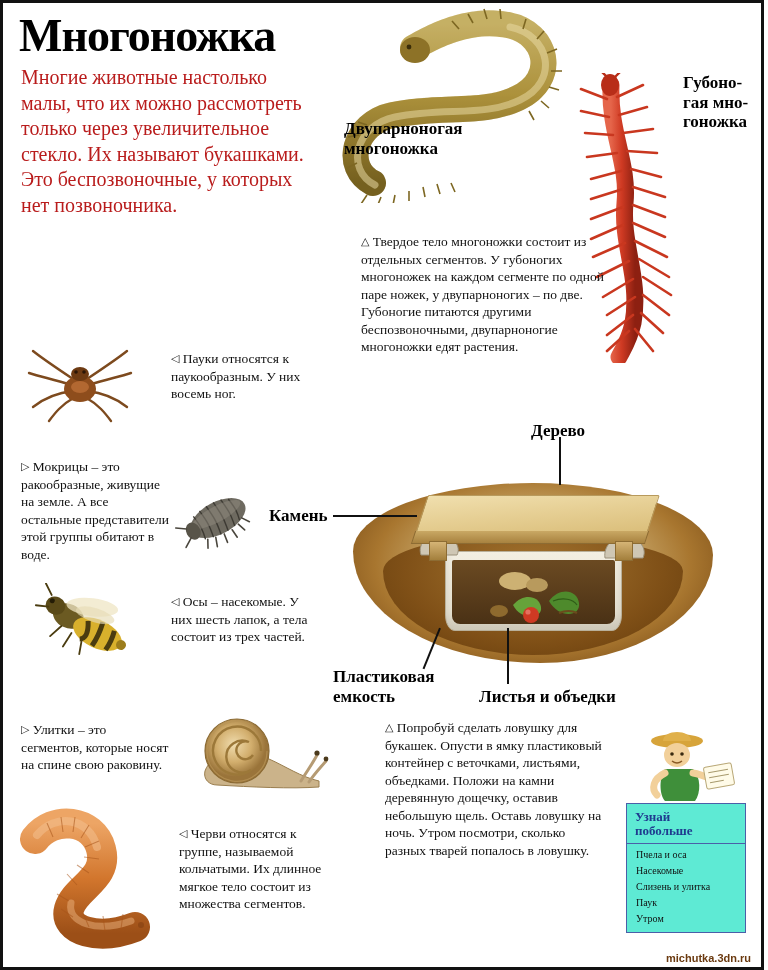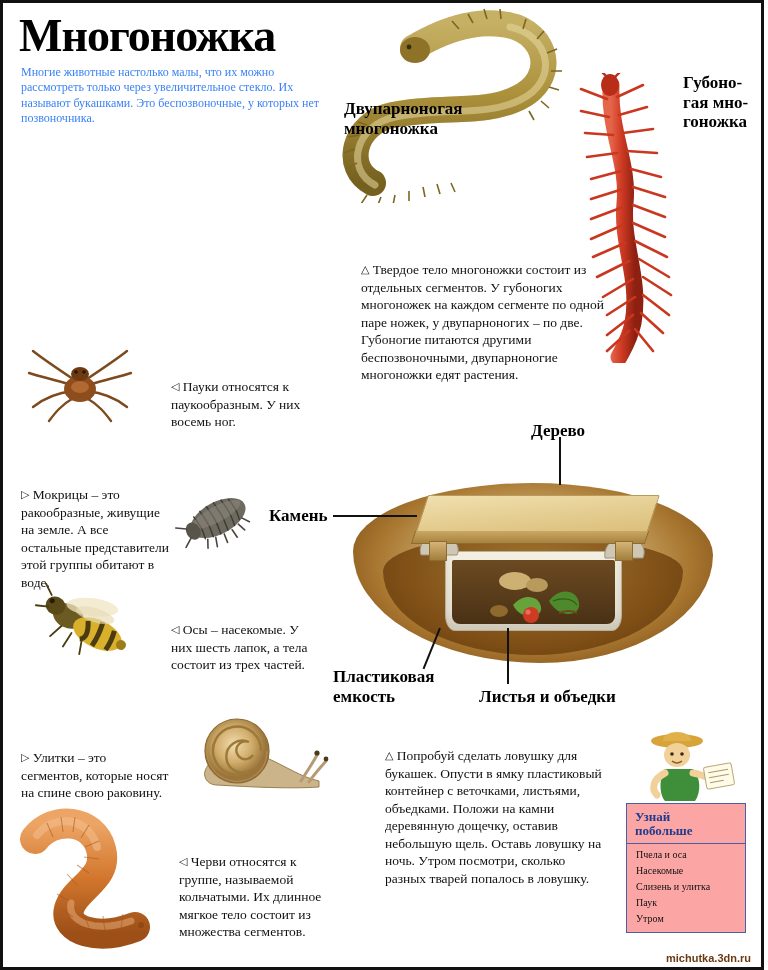--- a/index.html
+++ b/index.html
@@ -35,33 +35,32 @@
     font-family: "Liberation Serif", serif;
     color: #000;
   }
 
   
   .intro {
     position: absolute;
     left: 18px;
     top: 62px;
     width: 300px;
-    font-size: 12px;
+    font-size: 20px;
     line-height: 1.28;
     text-align: left;
-    color: #3b82f6;
+    color: #b91c1c;
   }
 
   
   .tblock {
     position: absolute;
     font-size: 13.5px;
     line-height: 1.3;
     color: #111;
-    margin-top: 28px;
   }
   .tblock .tri {
     font-size: 11px;
     vertical-align: 1px;
   }
   .label {
     position: absolute;
     font-size: 17px;
     font-weight: bold;
     color: #000;
@@ -141,21 +140,21 @@
     border: 1px solid #8d6c33;
   }
 
   
   .infobox {
     position: absolute;
     left: 623px;
     top: 800px;
     width: 118px;
     border: 1px solid #4b5fa8;
-    background: #fca5a5;
+    background: #5eead4;
     font-family: "Liberation Serif", serif;
   }
   .infobox-title {
     padding: 6px 6px 4px 8px;
     font-size: 13px;
     font-weight: bold;
     color: #1f3b8f;
     line-height: 1.1;
     border-bottom: 1px solid #4b5fa8;
   }
@@ -207,21 +206,21 @@
         <path d="M34 192 l-6 9 M48 194 l-4 10 M62 192 l-2 10 M76 188 l0 10 M90 184 l2 10 M104 181 l3 10 M118 180 l4 9"></path>
         <path d="M24 160 l-10 5 M22 146 l-11 4 M26 132 l-11 2 M34 122 l-9 -3"></path>
         <path d="M196 108 l5 9 M208 98 l8 7 M216 84 l10 3 M218 68 l11 0 M214 50 l10 -4 M204 36 l7 -8 M190 26 l3 -10"></path>
         <path d="M168 16 l-1 -10 M154 16 l-3 -10 M140 20 l-5 -9 M126 26 l-7 -8"></path>
       </g>
       <ellipse cx="82" cy="47" rx="15" ry="13" fill="#8d7227"></ellipse>
       <circle cx="76" cy="44" r="2.4" fill="#3a2c08"></circle>
     </svg>
   </div>
 
-  <div class="label" style="left:341px; top:96px; width:120px; white-space:pre-line;">Двупарноногая
+  <div class="label" style="left:341px; top:116px; width:120px; white-space:pre-line;">Двупарноногая
 многоножка</div>
 
   <div class="art" style="left:560px; top:70px; width:150px; height:290px;">
     <svg width="150" height="290" viewBox="0 0 150 290">
       <defs>
         <linearGradient id="cbody" x1="0" y1="0" x2="1" y2="0">
           <stop offset="0%" stop-color="#e5654a"></stop>
           <stop offset="45%" stop-color="#cf3a23"></stop>
           <stop offset="100%" stop-color="#8d2011"></stop>
         </linearGradient>

